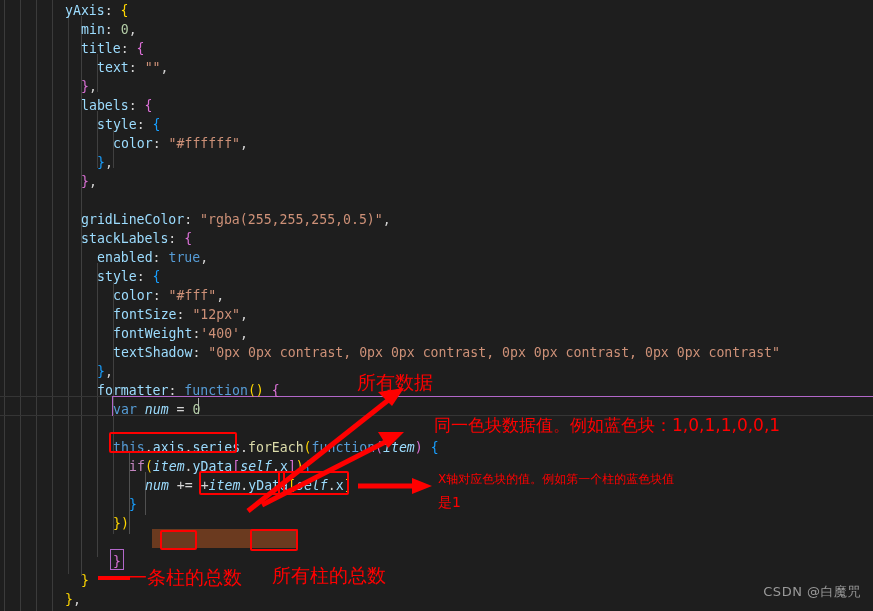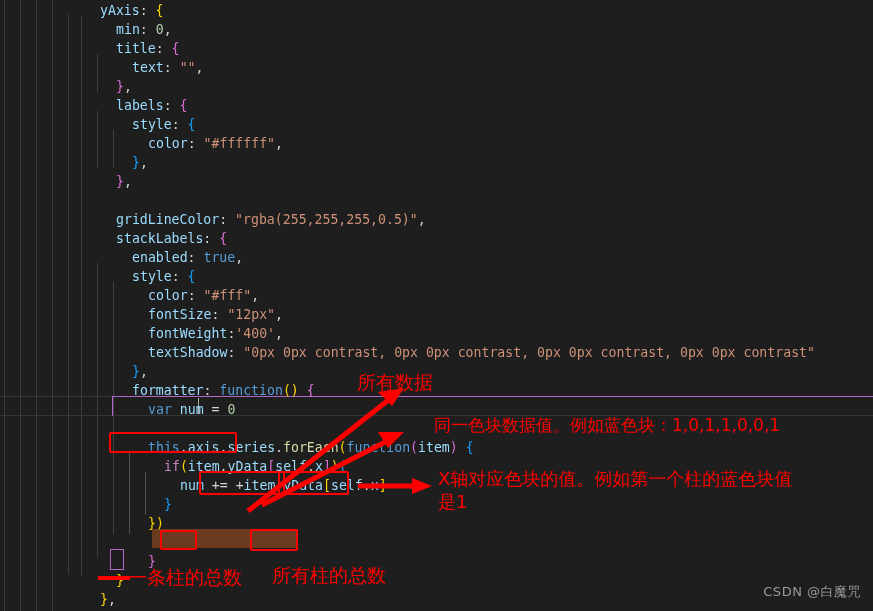--- a/index.html
+++ b/index.html
@@ -36,21 +36,20 @@
     font-size: 13.2px;
     line-height: 19px;
     white-space: pre;
   }
   .line {
     position: absolute;
     left: 0;
     width: 761px;
     height: 19px;
     white-space: pre;
-    margin-left: 35px;
   }
   .code-text { position: absolute; left: 65px; top: 0; }
 
   
   .cur-line-top, .cur-line-bottom {
     position: absolute;
     left: 0;
     width: 873px;
     height: 1px;
     background: #353535;
@@ -84,21 +83,21 @@
   
   .t-prop   { color: #9cdcfe; }
   .t-key    { color: #569cd6; }
   .t-str    { color: #ce9178; }
   .t-num    { color: #b5cea8; }
   .t-punc   { color: #d4d4d4; }
   .t-brace1 { color: #ffd700; }
   .t-brace2 { color: #da70d6; }
   .t-brace3 { color: #179fff; }
   .t-fn     { color: #dcdcaa; }
-  .t-var    { color: #9cdcfe; }
+  .t-var    { color: #9cdcfe; font-style: italic; }
   .t-ctrl   { color: #c586c0; }
 
   
   #annotations {
     position: absolute;
     left: 0; top: 0;
     width: 873px; height: 611px;
     pointer-events: none;
   }
   .anno-box {
@@ -257,23 +256,23 @@
   <div class="anno-box" style="left:278px; top:471px; width:71px;  height:24px;"></div>
 
   <div class="anno-box" style="left:160px; top:530px; width:37px;  height:20px;"></div>
 
   <div class="anno-box" style="left:250px; top:529px; width:48px;  height:22px;"></div>
 
   <div class="anno-text" style="left:357px; top:371px; font-size:19px;">所有数据</div>
 
   <div class="anno-text" style="left:434px; top:414px; font-size:17px;">同一色块数据值。例如蓝色块：1,0,1,1,0,0,1</div>
 
-  <div class="anno-text" style="left:438px; top:468px; font-size:18px;">X轴对应色块的值。例如第一个柱的蓝色块值</div>
-
-  <div class="anno-text" style="left:438px; top:491px; font-size:18px;">是1</div>
+  <div class="anno-text" style="left:438px; top:468px; font-size:12px;">X轴对应色块的值。例如第一个柱的蓝色块值</div>
+
+  <div class="anno-text" style="left:438px; top:491px; font-size:14px;">是1</div>
 
   <div class="anno-text" style="left:128px; top:566px; font-size:19px;">一条柱的总数</div>
 
   <div class="anno-text" style="left:272px; top:564px; font-size:19px;">所有柱的总数</div>
 
   <div id="watermark">CSDN @白魔咒</div>
 
 </div>
 
 </body></html>

